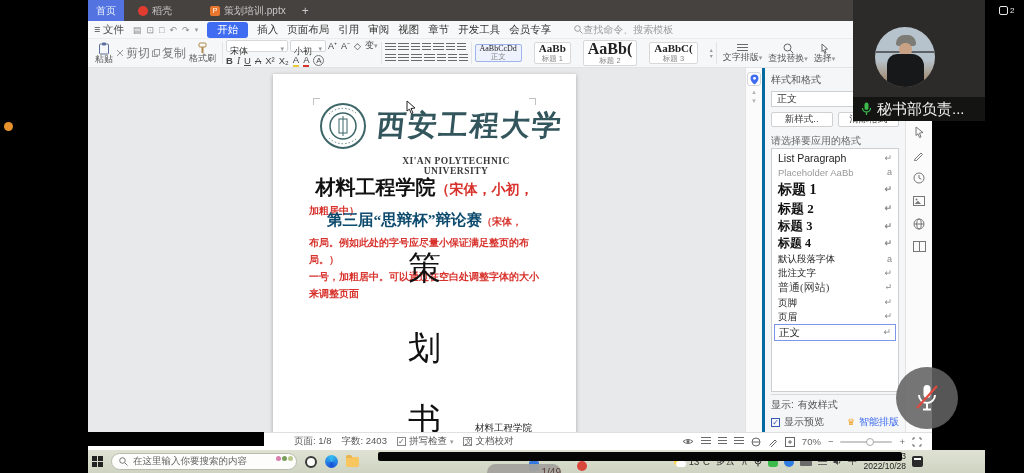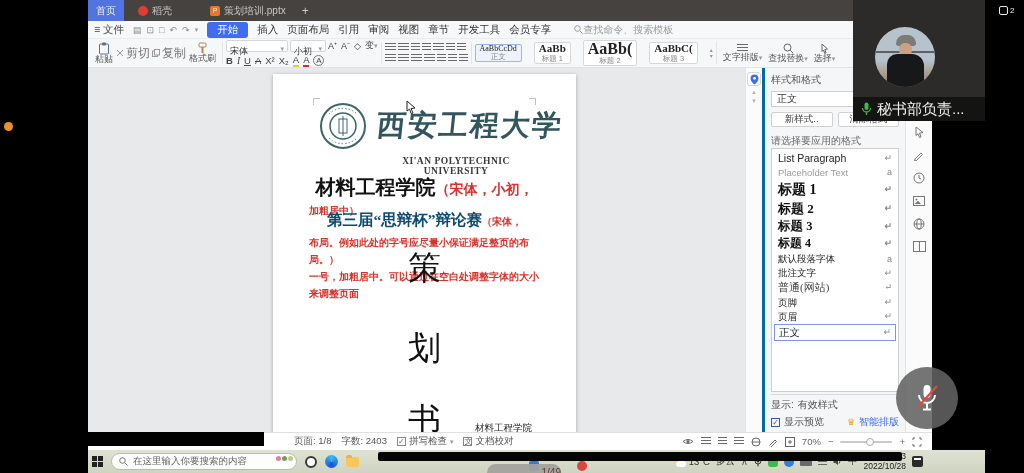--- a/index.html
+++ b/index.html
@@ -368,21 +368,21 @@
         <span class="sp-btn">新样式..</span>
         <span class="sp-btn">清除格式</span>
       </div>
       <div class="sp-prompt">请选择要应用的格式</div>
       <div class="slist">
         <div class="sitem" style="font-size:10.5px">
             <span>List Paragraph</span>
             <span class="mk">↵</span>
           </div>
         <div class="sitem sgray" style="font-size:9.5px">
-            <span>Placeholder Text</span>
+            <span>Placeholder AaBb</span>
             <span class="mk">a</span>
           </div>
         <div class="sitem sh" style="font-size:14px">
             <span>标题 1</span>
             <span class="mk">↵</span>
           </div>
         <div class="sitem sh" style="font-size:13px">
             <span>标题 2</span>
             <span class="mk">↵</span>
           </div>

